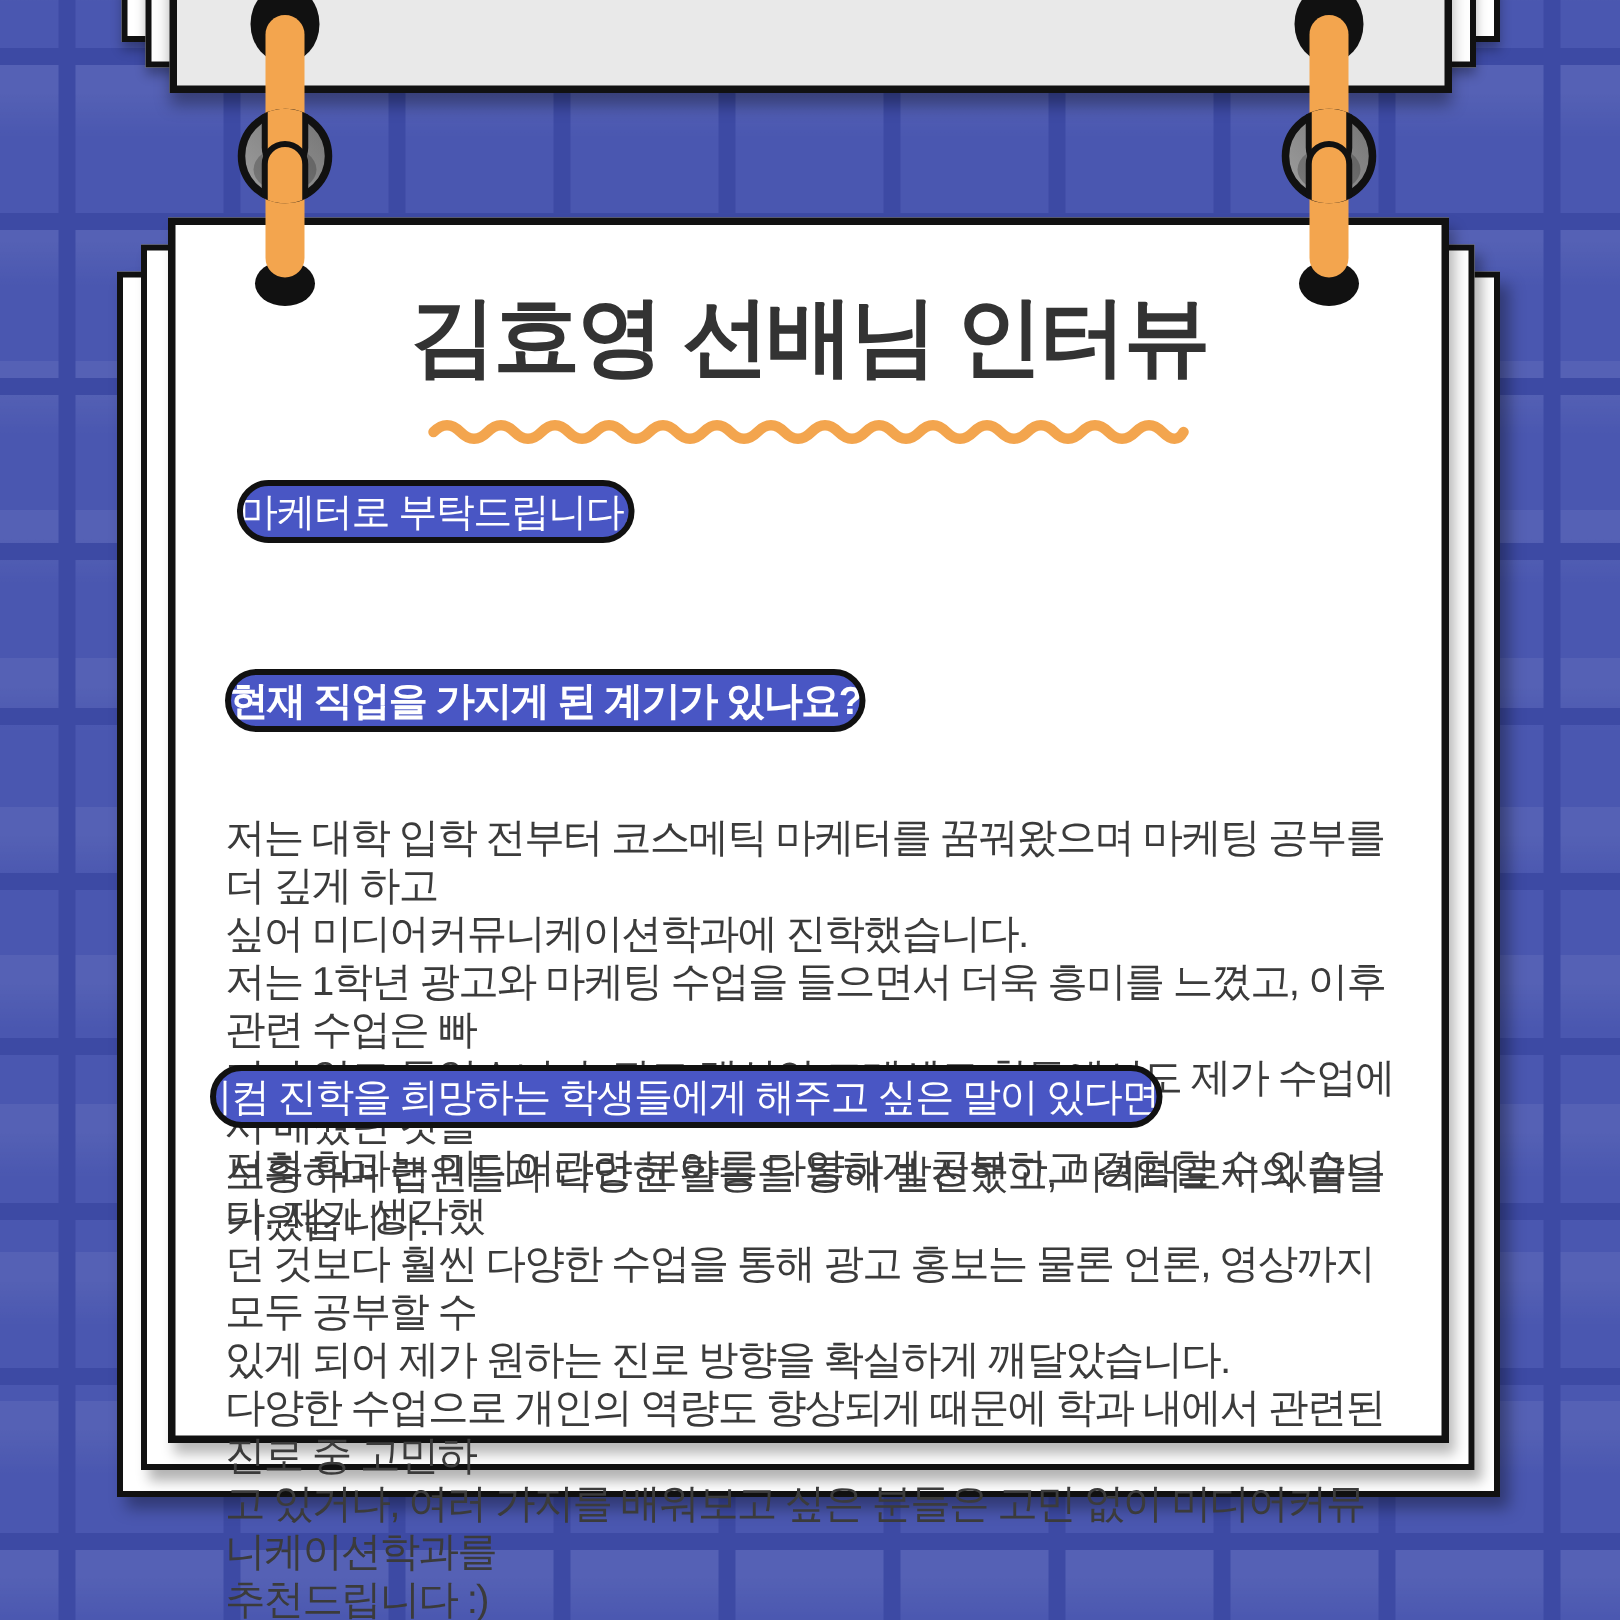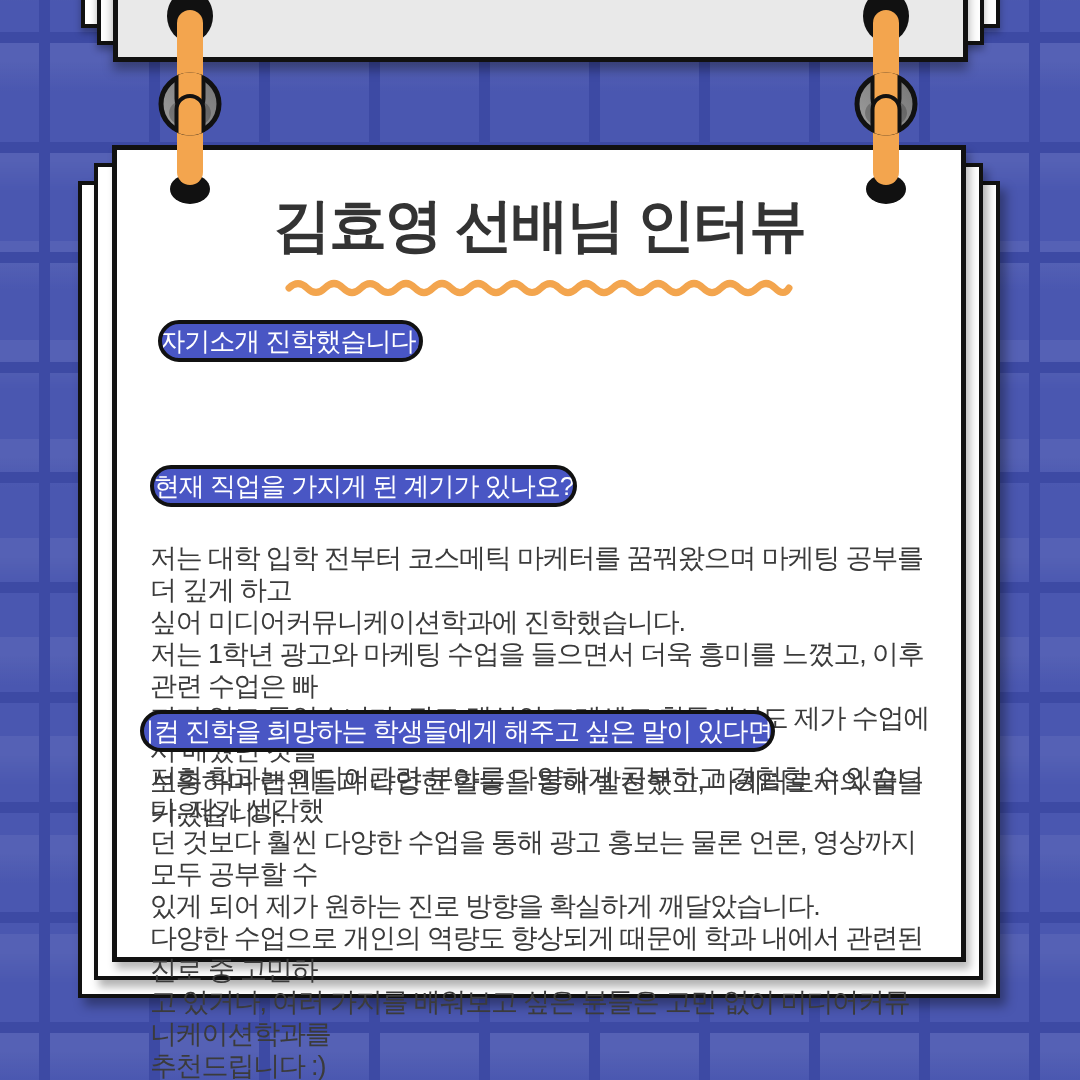--- a/index.html
+++ b/index.html
@@ -34,21 +34,21 @@
     font-size:58px;line-height:62px;font-weight:800;color:var(--ink);
     letter-spacing:-2px;white-space:nowrap;
   }
   .wave{position:absolute;left:50%;top:124px;transform:translateX(-50%);}
   .pill{
     position:absolute;height:42px;background:var(--pill);border:4px solid var(--line);
     border-radius:21px;display:flex;align-items:center;justify-content:center;
     color:#ffffff;font-size:26px;font-weight:500;letter-spacing:-1px;white-space:nowrap;overflow:hidden;
   }
   .pill-1{left:41px;top:170px;width:265px;}
-  .pill-2{left:33px;top:315px;width:427px;}
+  .pill-2{left:33px;top:296px;width:427px;font-weight:bold;}
   .pill-3{left:23px;top:560px;width:635px;}
   .answer{
     position:absolute;left:33px;right:26px;color:#3b3b3b;
     font-size:27px;line-height:32px;letter-spacing:-1.2px;white-space:pre-line;
   }
   .answer-1{top:228px;}
   .answer-2{top:392px;}
   .answer-3{top:612px;}
   .ring{position:absolute;top:0;width:100px;height:215px;}
   .ring-left{left:140px;}
@@ -69,21 +69,21 @@
   <div class="sheet paper">
     <div class="page-title">김효영 선배님 인터뷰</div>
 
     <svg class="wave" width="508" height="24" viewBox="0 0 508 24">
       <path d="M4,14 Q13,5 22,14 T40,14 T58,14 T76,14 T94,14 T112,14 T130,14 T148,14 T166,14 T184,14
                T202,14 T220,14 T238,14 T256,14 T274,14 T292,14 T310,14 T328,14 T346,14 T364,14
                T382,14 T400,14 T418,14 T436,14 T454,14 T472,14 T490,14 T504,14" fill="none" stroke="var(--orange)" stroke-width="7" stroke-linecap="round"></path>
     </svg>
 
     <div class="pill pill-1">
-      <span>자기소개 진학했습니다.</span>
+      <span>마케터로 부탁드립니다.</span>
     </div>
 
     <div class="pill pill-2">
       <span>현재 직업을 가지게 된 계기가 있나요?</span>
     </div>
     <div class="answer answer-2">저는 대학 입학 전부터 코스메틱 마케터를 꿈꿔왔으며 마케팅 공부를 더 깊게 하고
 싶어 미디어커뮤니케이션학과에 진학했습니다.
 저는 1학년 광고와 마케팅 수업을 들으면서 더욱 흥미를 느꼈고, 이후 관련 수업은 빠
 지지 않고 들었습니다. 광고 랩실인 크레센도 활동에서도 제가 수업에서 배웠던 것을
 보충하며 랩원들과 다양한 활동을 통해 발전했고, 마케터로서의 꿈을 키웠습니다.</div>

